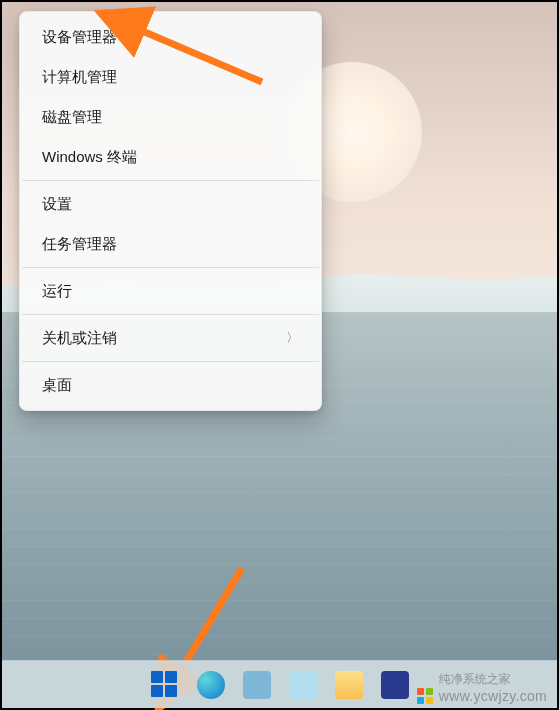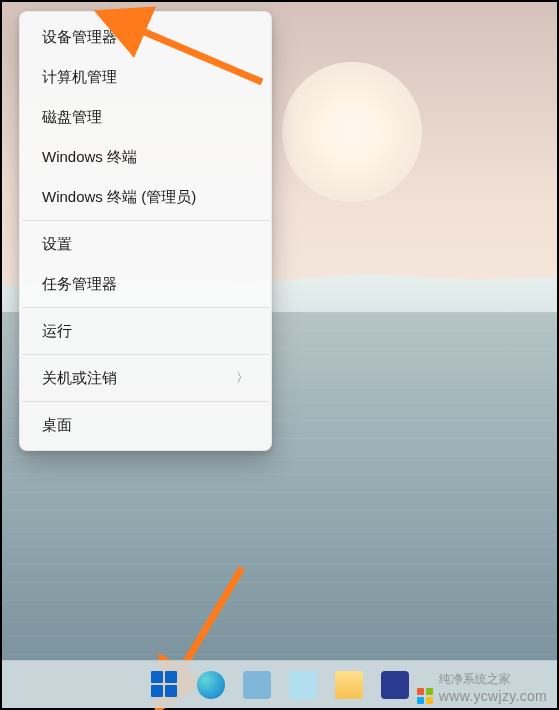--- a/index.html
+++ b/index.html
@@ -59,21 +59,21 @@
       position: relative;
     }
     .tb-blur1 { background: #7fb7d9; }
     .tb-blur2 { background: #b1dff0; }
     .tb-blur3 { background: #2a3b8f; }
     
     
     .menu {
       position: absolute;
       left: 17px; top: 9px;
-      width: 253px;
+      width: 303px;
       background: rgba(249, 249, 249, 0.96);
       border: 1px solid rgba(0,0,0,0.06);
       border-radius: 8px;
       box-shadow: 0 12px 26px rgba(0,0,0,0.22), 0 2px 6px rgba(0,0,0,0.12);
       padding: 5px 0;
     }
     .menu-item {
       display: flex; align-items: center; justify-content: space-between;
       height: 40px;
       padding: 0 18px;
@@ -115,23 +115,20 @@
         <span>设备管理器</span>
       </div>
     <div class="menu-item">
         <span>计算机管理</span>
       </div>
     <div class="menu-item">
         <span>磁盘管理</span>
       </div>
     <div class="menu-item">
         <span>Windows 终端</span>
-      </div>
-    <div class="menu-item">
-        <span>Windows 终端 (管理员)</span>
       </div>
     <div class="sep"></div>
     <div class="menu-item">
         <span>设置</span>
       </div>
     <div class="menu-item">
         <span>任务管理器</span>
       </div>
     <div class="sep"></div>
     <div class="menu-item">

